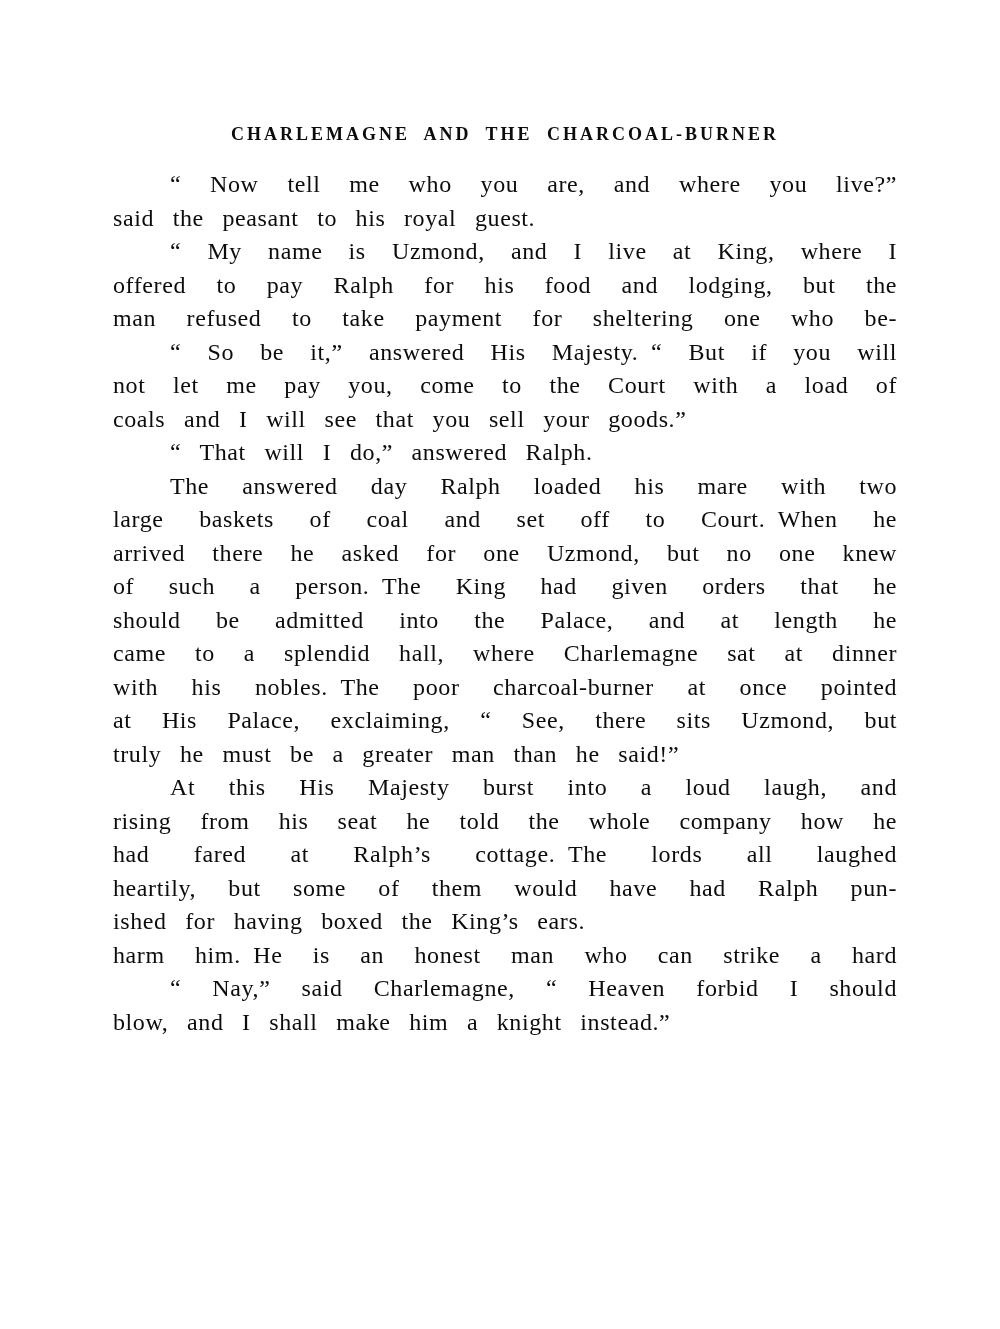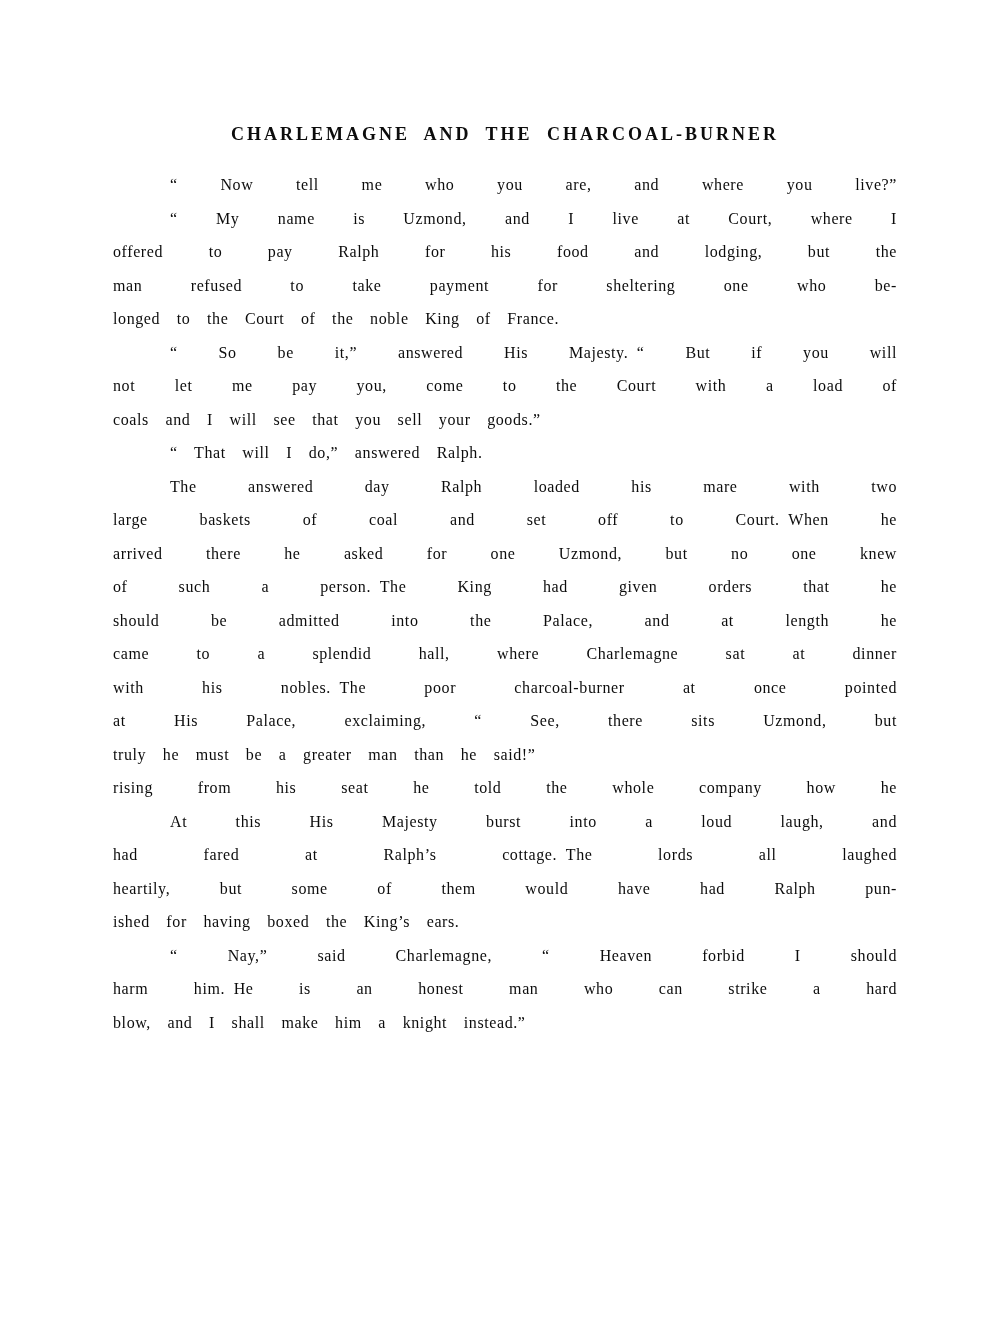--- a/index.html
+++ b/index.html
@@ -32,21 +32,21 @@
     letter-spacing: 3px;
     word-spacing: 7px;
     color: var(--ink);
     white-space: nowrap;
   }
   .body-text {
     position: absolute;
     top: 168px;
     left: 113px;
     width: 784px;
-    font-size: 16px;
+    font-size: 24px;
     line-height: 33.5px;
     letter-spacing: 0.6px;
     word-spacing: 12px;
     color: var(--ink);
   }
   .paragraph { margin: 0; }
   .line {
     text-align: justify;
     text-align-last: justify;
   }
@@ -58,28 +58,28 @@
   }
 </style>
 </head>
 <body>
 
 <div class="page">
   <div class="running-head">CHARLEMAGNE AND THE CHARCOAL-BURNER</div>
   <div class="body-text">
       <div class="paragraph">
         <div class="line first">“ Now tell me who you are, and where you live?”</div>
+        <div class="line last">said the peasant to his royal guest.</div>
       </div>
       <div class="paragraph">
-        <div class="line first">“ My name is Uzmond, and I live at Court, where I</div>
+        <div class="line first">“ My name is Uzmond, and I live at King, where I</div>
       </div>
       <div class="paragraph">
         <div class="line">offered to pay Ralph for his food and lodging, but the</div>
         <div class="line">man refused to take payment for sheltering one who be-</div>
-        <div class="line last">longed to the Court of the noble King of France.</div>
       </div>
       <div class="paragraph">
         <div class="line first">“ So be it,” answered His Majesty. “ But if you will</div>
         <div class="line">not let me pay you, come to the Court with a load of</div>
         <div class="line last">coals and I will see that you sell your goods.”</div>
       </div>
       <div class="paragraph">
         <div class="line first last">“ That will I do,” answered Ralph.</div>
       </div>
       <div class="paragraph">
@@ -87,25 +87,25 @@
         <div class="line">large baskets of coal and set off to Court. When he</div>
         <div class="line">arrived there he asked for one Uzmond, but no one knew</div>
         <div class="line">of such a person. The King had given orders that he</div>
         <div class="line">should be admitted into the Palace, and at length he</div>
         <div class="line">came to a splendid hall, where Charlemagne sat at dinner</div>
         <div class="line">with his nobles. The poor charcoal-burner at once pointed</div>
         <div class="line">at His Palace, exclaiming, “ See, there sits Uzmond, but</div>
         <div class="line last">truly he must be a greater man than he said!”</div>
       </div>
       <div class="paragraph">
+        <div class="line first">At this His Majesty burst into a loud laugh, and</div>
         <div class="line">rising from his seat he told the whole company how he</div>
-        <div class="line first">At this His Majesty burst into a loud laugh, and</div>
         <div class="line">had fared at Ralph’s cottage. The lords all laughed</div>
         <div class="line">heartily, but some of them would have had Ralph pun-</div>
         <div class="line last">ished for having boxed the King’s ears.</div>
       </div>
       <div class="paragraph">
+        <div class="line">harm him. He is an honest man who can strike a hard</div>
         <div class="line first">“ Nay,” said Charlemagne, “ Heaven forbid I should</div>
-        <div class="line">harm him. He is an honest man who can strike a hard</div>
         <div class="line last">blow, and I shall make him a knight instead.”</div>
       </div>
     </div>
 </div>
 
 </body></html>

